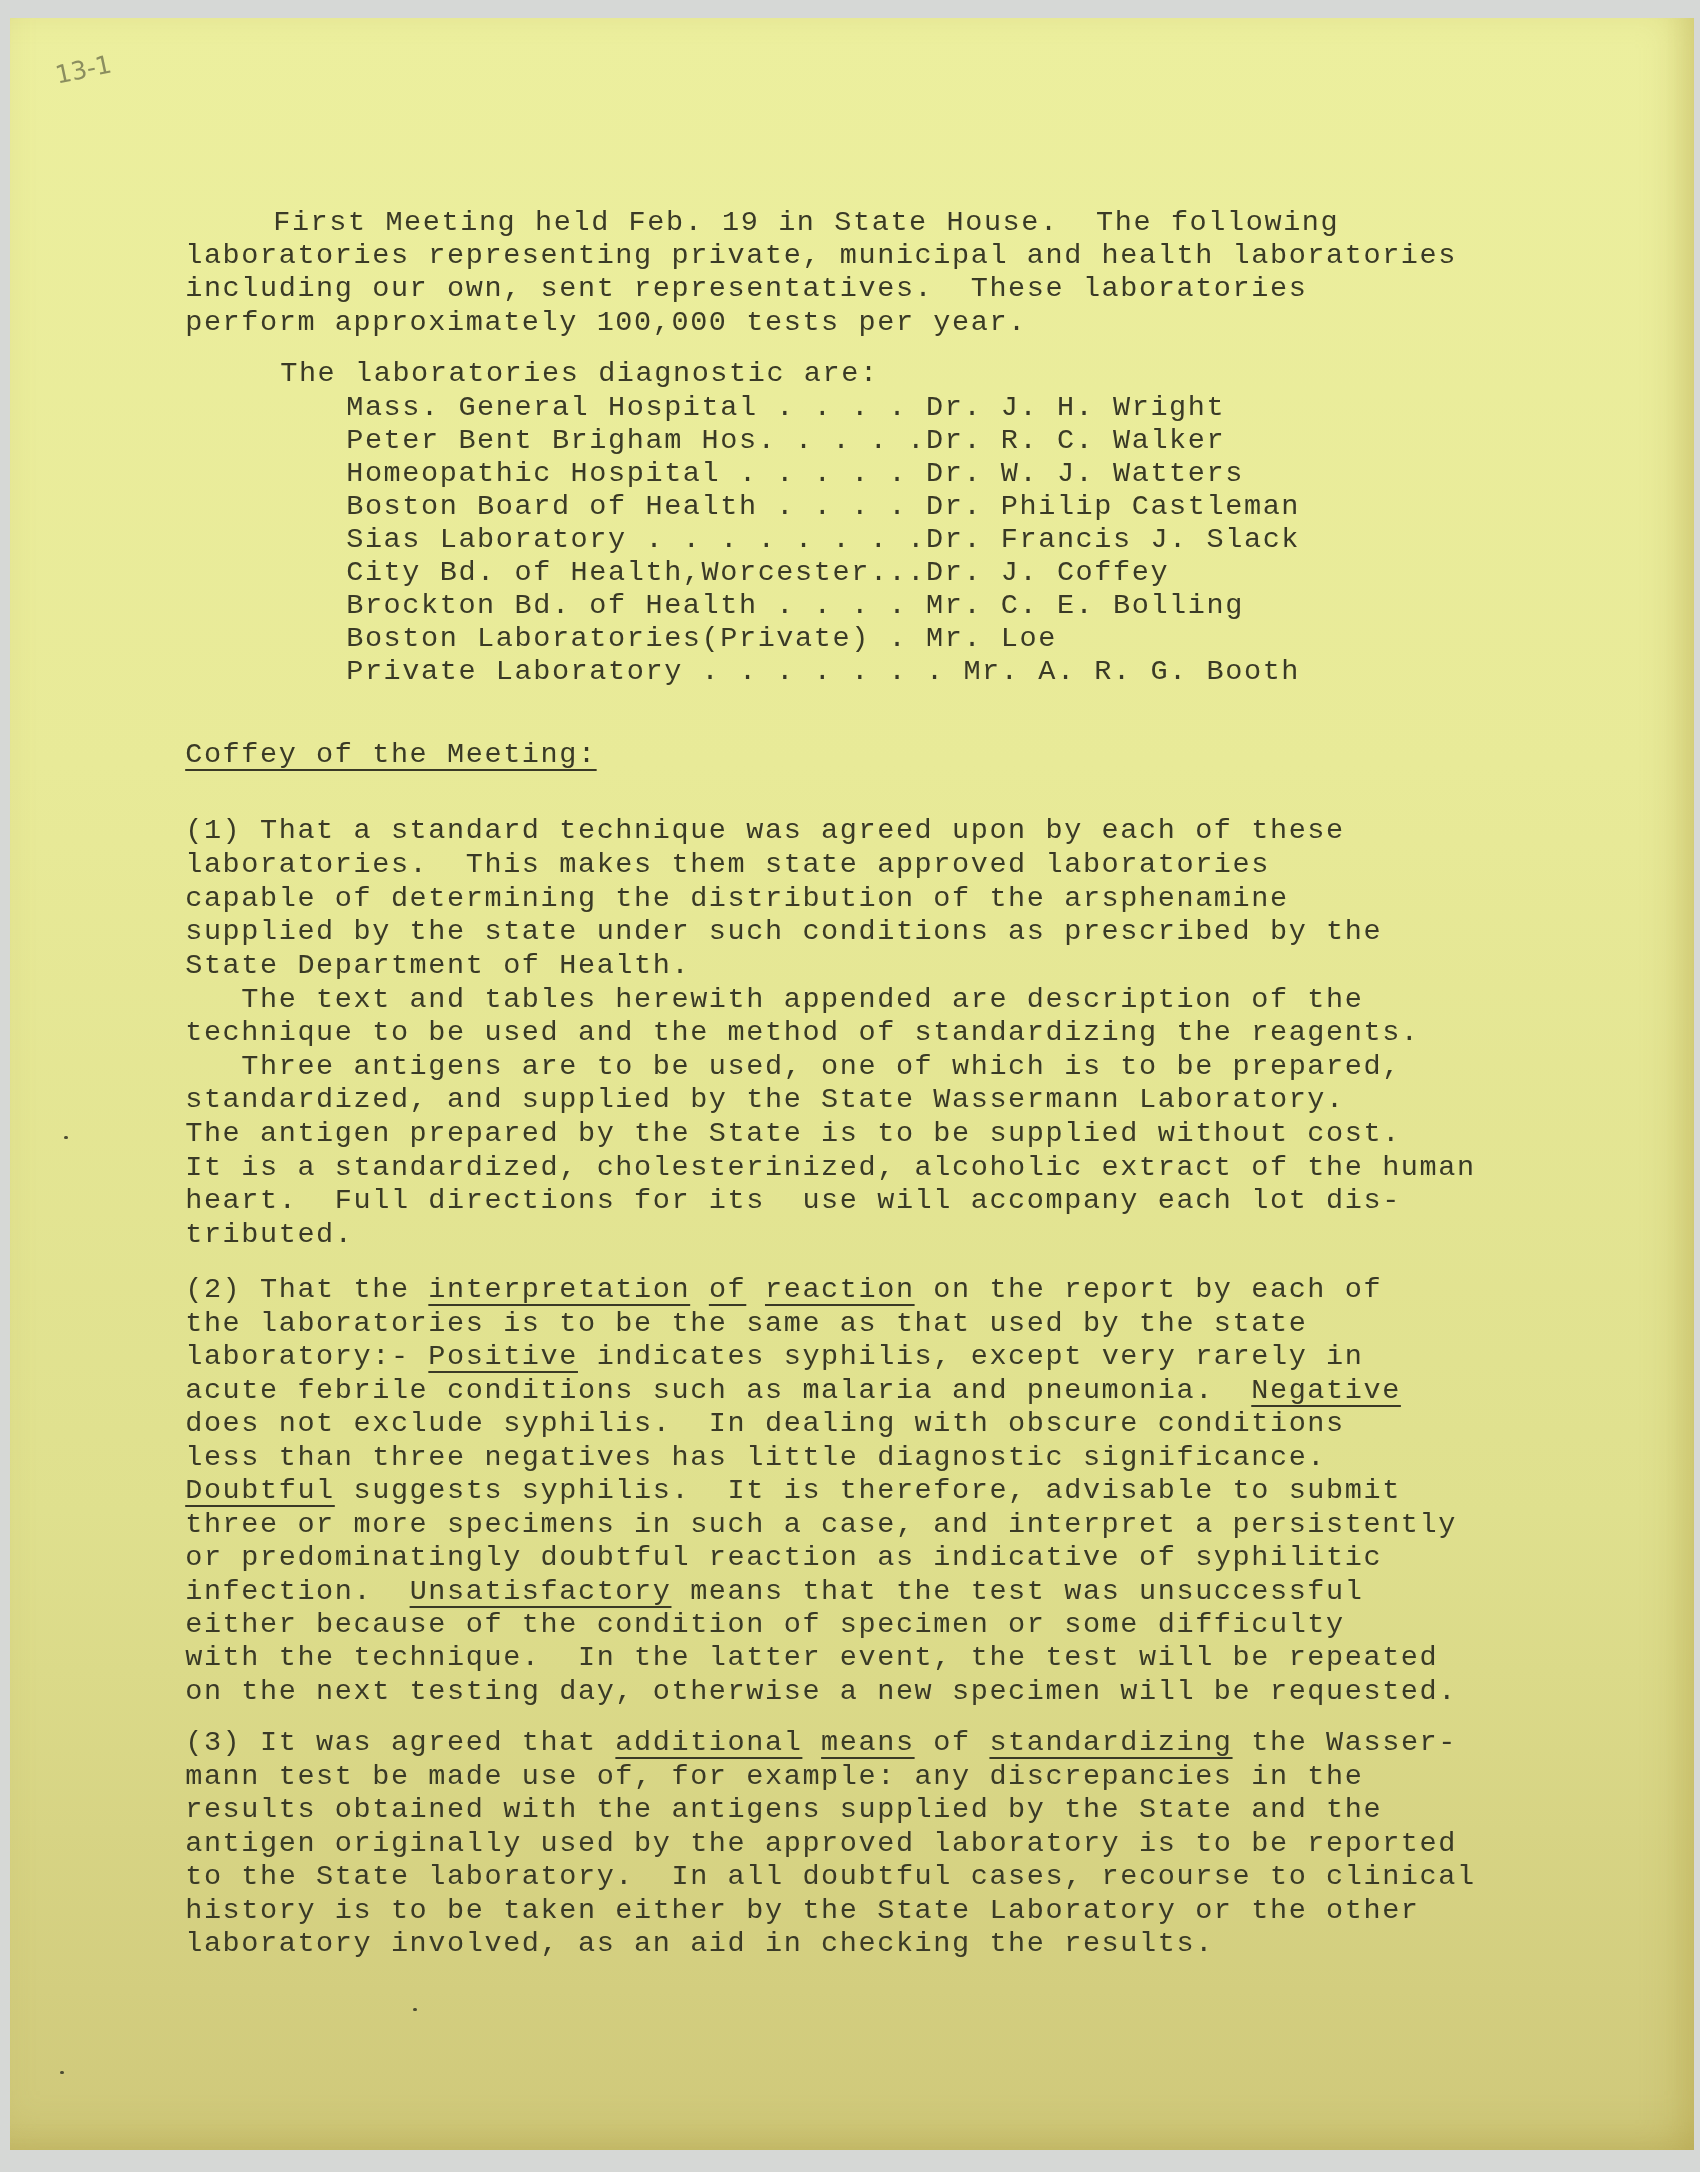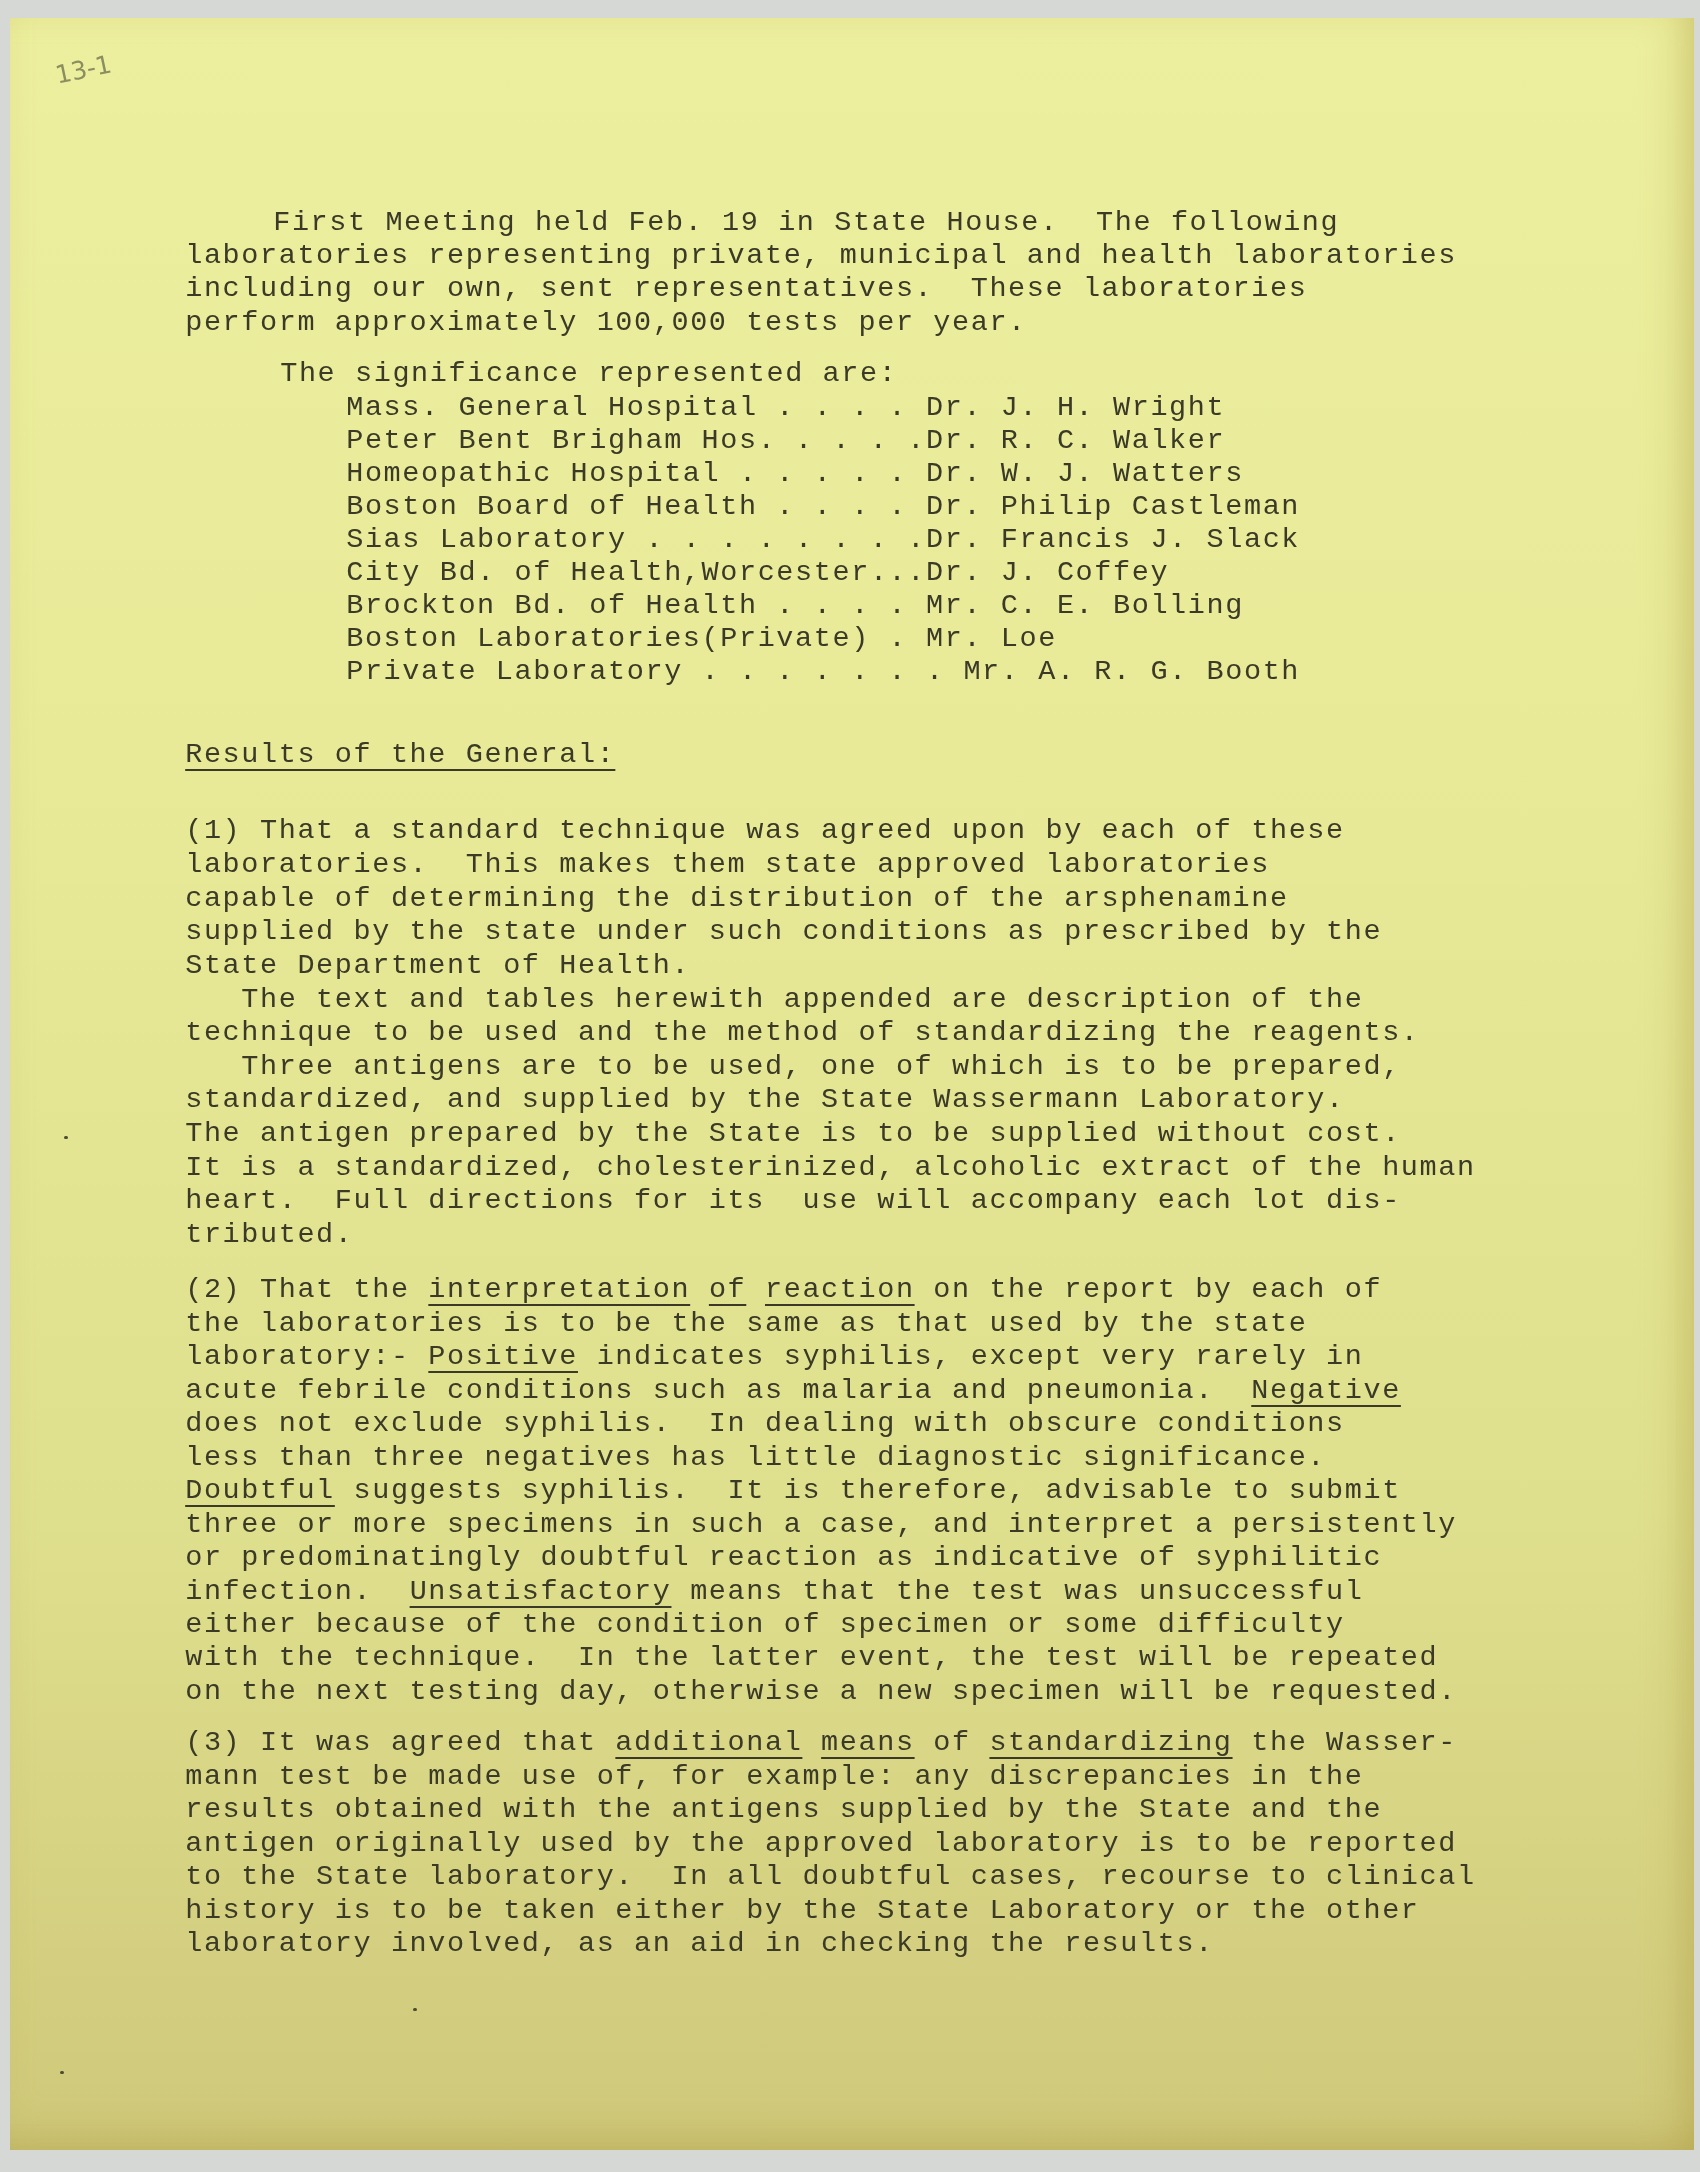--- a/index.html
+++ b/index.html
@@ -63,24 +63,24 @@
 </head>
 <body>
 
 <div class="page">
   <div class="page-number">13-1</div>
 
   <div class="doc">
 
     <div id="intro"><div class="line" style="left: 263px; top: 188px;">First Meeting held Feb. 19 in State House.  The following</div><div class="line" style="left: 175px; top: 221px;">laboratories representing private, municipal and health laboratories</div><div class="line" style="left: 175px; top: 254px;">including our own, sent representatives.  These laboratories</div><div class="line" style="left: 175px; top: 288px;">perform approximately 100,000 tests per year.</div></div>
 
-    <div class="line" style="left:270px; top:339px;">The significance represented are:</div>
+    <div class="line" style="left:270px; top:339px;">The laboratories diagnostic are:</div>
     <div id="labs"><div class="line" style="left: 336px; top: 373px;"><span>Mass. General Hospital</span><span> . . . . </span><span>Dr. J. H. Wright</span></div><div class="line" style="left: 336px; top: 406px;"><span>Peter Bent Brigham Hos.</span><span> . . . .</span><span>Dr. R. C. Walker</span></div><div class="line" style="left: 336px; top: 439px;"><span>Homeopathic Hospital</span><span> . . . . . </span><span>Dr. W. J. Watters</span></div><div class="line" style="left: 336px; top: 472px;"><span>Boston Board of Health</span><span> . . . . </span><span>Dr. Philip Castleman</span></div><div class="line" style="left: 336px; top: 505px;"><span>Sias Laboratory</span><span> . . . . . . . .</span><span>Dr. Francis J. Slack</span></div><div class="line" style="left: 336px; top: 538px;"><span>City Bd. of Health,Worcester</span><span>...</span><span>Dr. J. Coffey</span></div><div class="line" style="left: 336px; top: 571px;"><span>Brockton Bd. of Health</span><span> . . . . </span><span>Mr. C. E. Bolling</span></div><div class="line" style="left: 336px; top: 604px;"><span>Boston Laboratories(Private)</span><span> . </span><span>Mr. Loe</span></div><div class="line" style="left: 336px; top: 637px;"><span>Private Laboratory</span><span> . . . . . . . </span><span>Mr. A. R. G. Booth</span></div></div>
 
-    <div class="line ul" style="left:175px; top:720px;">Results of the General:</div>
+    <div class="line ul" style="left:175px; top:720px;">Coffey of the Meeting:</div>
 
     <div id="sec1"><div class="line" style="left: 175px; top: 796px;">(1) That a standard technique was agreed upon by each of these</div><div class="line" style="left: 175px; top: 830px;">laboratories.  This makes them state approved laboratories</div><div class="line" style="left: 175px; top: 864px;">capable of determining the distribution of the arsphenamine</div><div class="line" style="left: 175px; top: 897px;">supplied by the state under such conditions as prescribed by the</div><div class="line" style="left: 175px; top: 931px;">State Department of Health.</div><div class="line" style="left: 175px; top: 965px;">   The text and tables herewith appended are description of the</div><div class="line" style="left: 175px; top: 998px;">technique to be used and the method of standardizing the reagents.</div><div class="line" style="left: 175px; top: 1032px;">   Three antigens are to be used, one of which is to be prepared,</div><div class="line" style="left: 175px; top: 1065px;">standardized, and supplied by the State Wassermann Laboratory.</div><div class="line" style="left: 175px; top: 1099px;">The antigen prepared by the State is to be supplied without cost.</div><div class="line" style="left: 175px; top: 1133px;">It is a standardized, cholesterinized, alcoholic extract of the human</div><div class="line" style="left: 175px; top: 1166px;">heart.  Full directions for its  use will accompany each lot dis-</div><div class="line" style="left: 175px; top: 1200px;">tributed.</div></div>
     <div id="sec2"><div class="line" style="left: 175px; top: 1255px;"><span>(2) That the </span><span class="ul">interpretation</span><span> </span><span class="ul">of</span><span> </span><span class="ul">reaction</span><span> on the report by each of</span></div><div class="line" style="left: 175px; top: 1289px;"><span>the laboratories is to be the same as that used by the state</span></div><div class="line" style="left: 175px; top: 1322px;"><span>laboratory:- </span><span class="ul">Positive</span><span> indicates syphilis, except very rarely in</span></div><div class="line" style="left: 175px; top: 1356px;"><span>acute febrile conditions such as malaria and pneumonia.  </span><span class="ul">Negative</span></div><div class="line" style="left: 175px; top: 1389px;"><span>does not exclude syphilis.  In dealing with obscure conditions</span></div><div class="line" style="left: 175px; top: 1423px;"><span>less than three negatives has little diagnostic significance.</span></div><div class="line" style="left: 175px; top: 1456px;"><span class="ul">Doubtful</span><span> suggests syphilis.  It is therefore, advisable to submit</span></div><div class="line" style="left: 175px; top: 1490px;"><span>three or more specimens in such a case, and interpret a persistently</span></div><div class="line" style="left: 175px; top: 1523px;"><span>or predominatingly doubtful reaction as indicative of syphilitic</span></div><div class="line" style="left: 175px; top: 1557px;"><span>infection.  </span><span class="ul">Unsatisfactory</span><span> means that the test was unsuccessful</span></div><div class="line" style="left: 175px; top: 1590px;"><span>either because of the condition of specimen or some difficulty</span></div><div class="line" style="left: 175px; top: 1623px;"><span>with the technique.  In the latter event, the test will be repeated</span></div><div class="line" style="left: 175px; top: 1657px;"><span>on the next testing day, otherwise a new specimen will be requested.</span></div></div>
     <div id="sec3"><div class="line" style="left: 175px; top: 1708px;"><span>(3) It was agreed that </span><span class="ul">additional</span><span> </span><span class="ul">means</span><span> of </span><span class="ul">standardizing</span><span> the Wasser-</span></div><div class="line" style="left: 175px; top: 1742px;"><span>mann test be made use of, for example: any discrepancies in the</span></div><div class="line" style="left: 175px; top: 1775px;"><span>results obtained with the antigens supplied by the State and the</span></div><div class="line" style="left: 175px; top: 1809px;"><span>antigen originally used by the approved laboratory is to be reported</span></div><div class="line" style="left: 175px; top: 1842px;"><span>to the State laboratory.  In all doubtful cases, recourse to clinical</span></div><div class="line" style="left: 175px; top: 1876px;"><span>history is to be taken either by the State Laboratory or the other</span></div><div class="line" style="left: 175px; top: 1909px;"><span>laboratory involved, as an aid in checking the results.</span></div></div>
   </div>
 
   <div class="stray-mark" style="left:54px; top:1118px;"></div>
   <div class="stray-mark" style="left:50px; top:2053px;"></div>
   <div class="stray-mark" style="left:403px; top:1990px;"></div>
 </div>

